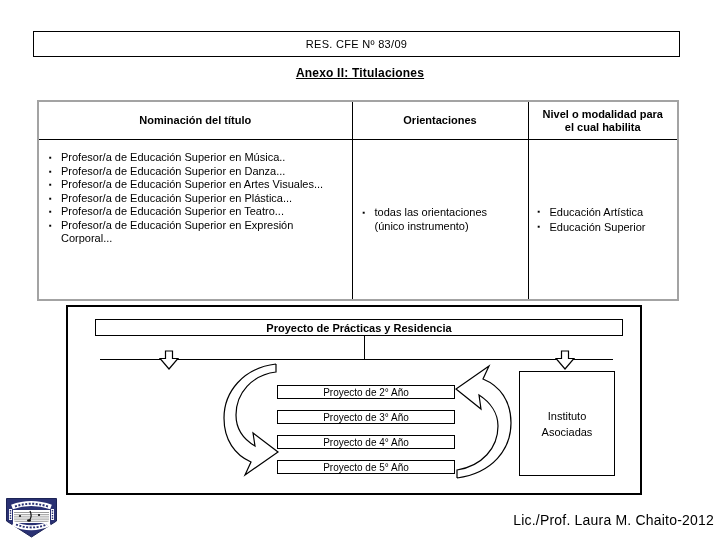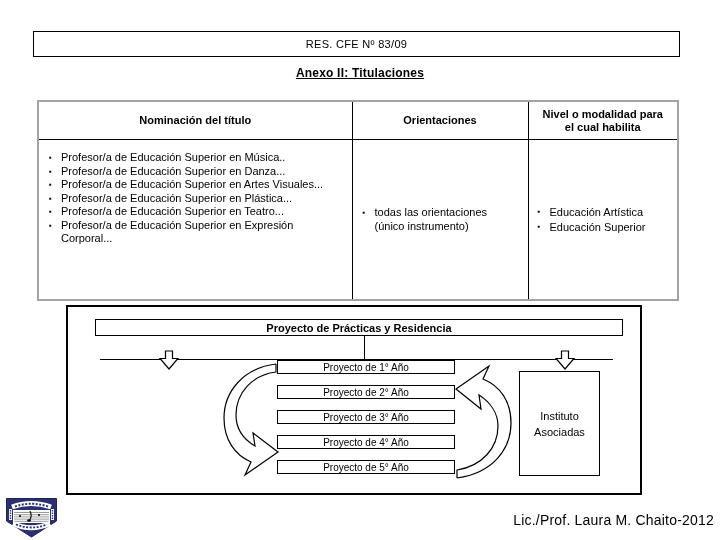--- a/index.html
+++ b/index.html
@@ -49,21 +49,21 @@
     font-size:11px;font-weight:bold;
   }
   .connector-v{position:absolute;left:296px;top:28px;width:1.3px;height:24px;background:#000;}
   .connector-h{position:absolute;left:32px;top:52px;width:513px;height:1.3px;background:#000;}
   .side-box{
     position:absolute;border:1.5px solid #000;box-sizing:border-box;
     display:flex;flex-direction:column;align-items:center;justify-content:center;
     font-size:11px;line-height:16px;text-align:center;background:#fff;
   }
   .side-box.escuelas{left:68px;top:58px;width:82px;height:107px;}
-  .side-box.instituto{left:451px;top:64px;width:81px;height:105px;}
+  .side-box.instituto{left:451px;top:64px;width:96px;height:105px;}
   .year-box{
     position:absolute;left:209px;width:178px;height:14px;
     border:1.4px solid #000;box-sizing:border-box;background:#fff;
     display:flex;align-items:center;justify-content:center;font-size:10px;
   }
   .y0{top:53px}.y1{top:78px}.y2{top:103px}.y3{top:128px}.y4{top:153px}
   .dn-arrow{position:absolute;width:20px;height:20px;}
   .dn-arrow.left{left:91px;top:43px;}
   .dn-arrow.right{left:487px;top:43px;}
   .curl{position:absolute;}
@@ -135,21 +135,20 @@
   </svg>
   <svg class="dn-arrow right" viewBox="0 0 20 20">
     <path d="M6.5,1 H13.5 V8.5 H19 L10,19 L1,8.5 H6.5 Z" fill="#ffffff" stroke="#000" stroke-width="1.2" stroke-linejoin="miter"></path>
   </svg>
 
   <div class="side-box instituto">
     <span>Instituto</span>
     <span>Asociadas</span>
   </div>
 
-  <div class="year-box y0">Proyecto de 1° Año</div>
   <div class="year-box y1">Proyecto de 2° Año</div>
   <div class="year-box y2">Proyecto de 3° Año</div>
   <div class="year-box y3">Proyecto de 4° Año</div>
   <div class="year-box y4">Proyecto de 5° Año</div>
 
   <svg class="curl left" viewBox="0 0 66 122">
     <path d="M61,5 C28,9 9,33 9,59 C9,81 20,96 36,103 L30,116 L63,93 L38,74 L40,87 C28,80 21,69 21,56 C21,34 37,16 61,13 L61,5" fill="none" stroke="#000" stroke-width="1.2" stroke-linejoin="miter"></path>
   </svg>
   <svg class="curl right" viewBox="0 0 62 122">
     <path d="M4,117 C40,112 58,88 58,62 C58,40 47,25 30,18 L36,5 L3,28 L28,48 L26,34 C37,41 45,52 45,65 C45,87 29,105 4,109 L4,117" fill="none" stroke="#000" stroke-width="1.2" stroke-linejoin="miter"></path>

